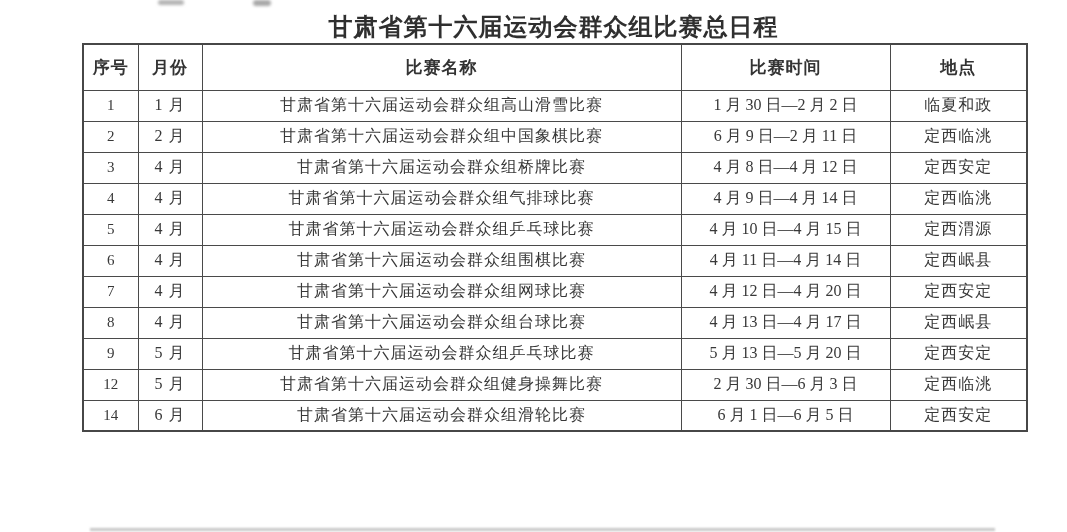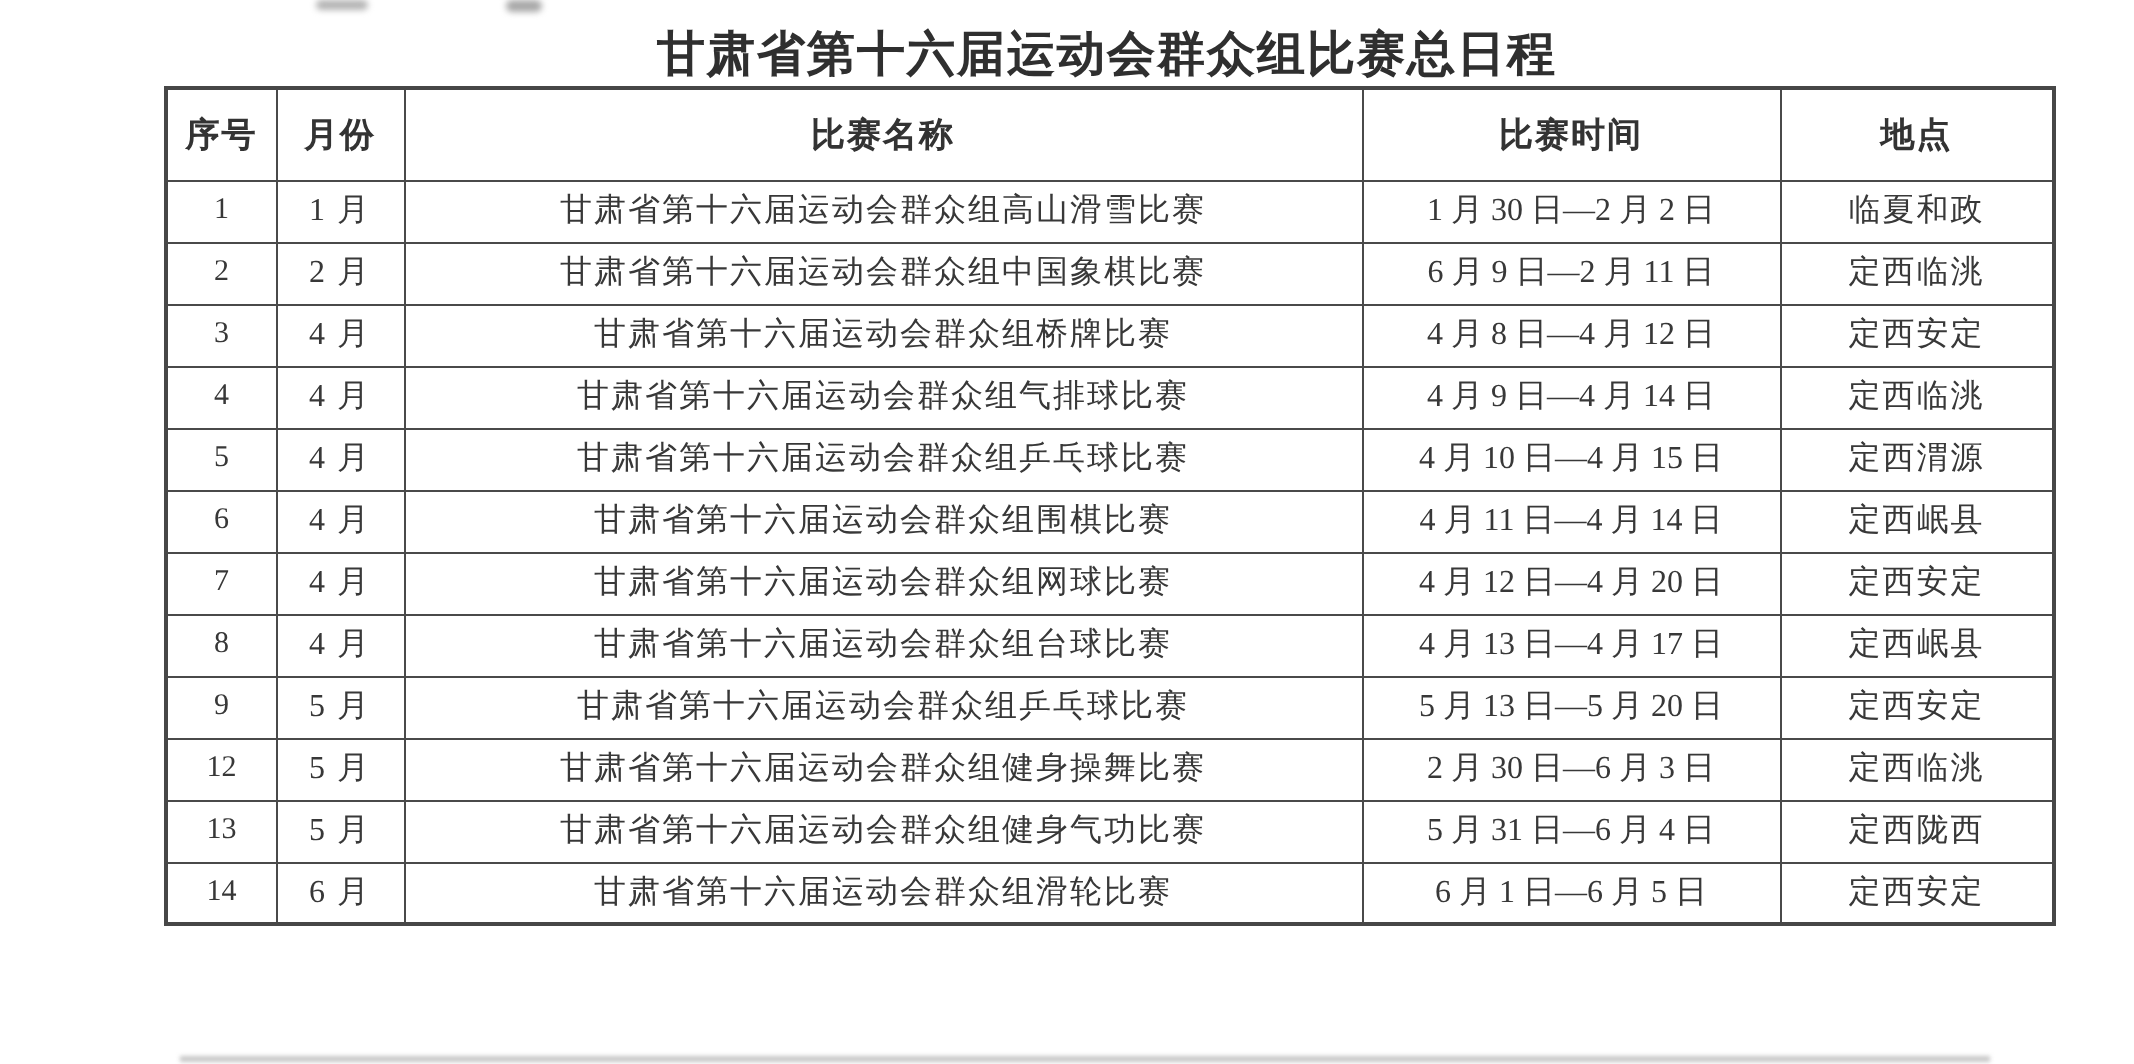--- a/index.html
+++ b/index.html
@@ -160,27 +160,20 @@
           <td>定西安定</td>
         </tr>
         <tr>
           <td>12</td>
           <td>5 月</td>
           <td>甘肃省第十六届运动会群众组健身操舞比赛</td>
           <td>2 月 30 日—6 月 3 日</td>
           <td>定西临洮</td>
         </tr>
         <tr>
-          <td>13</td>
-          <td>5 月</td>
-          <td>甘肃省第十六届运动会群众组健身气功比赛</td>
-          <td>5 月 31 日—6 月 4 日</td>
-          <td>定西陇西</td>
-        </tr>
-        <tr>
           <td>14</td>
           <td>6 月</td>
           <td>甘肃省第十六届运动会群众组滑轮比赛</td>
           <td>6 月 1 日—6 月 5 日</td>
           <td>定西安定</td>
         </tr>
       </tbody>
   </table>
 
   <div class="bottom-fuzz"></div>

